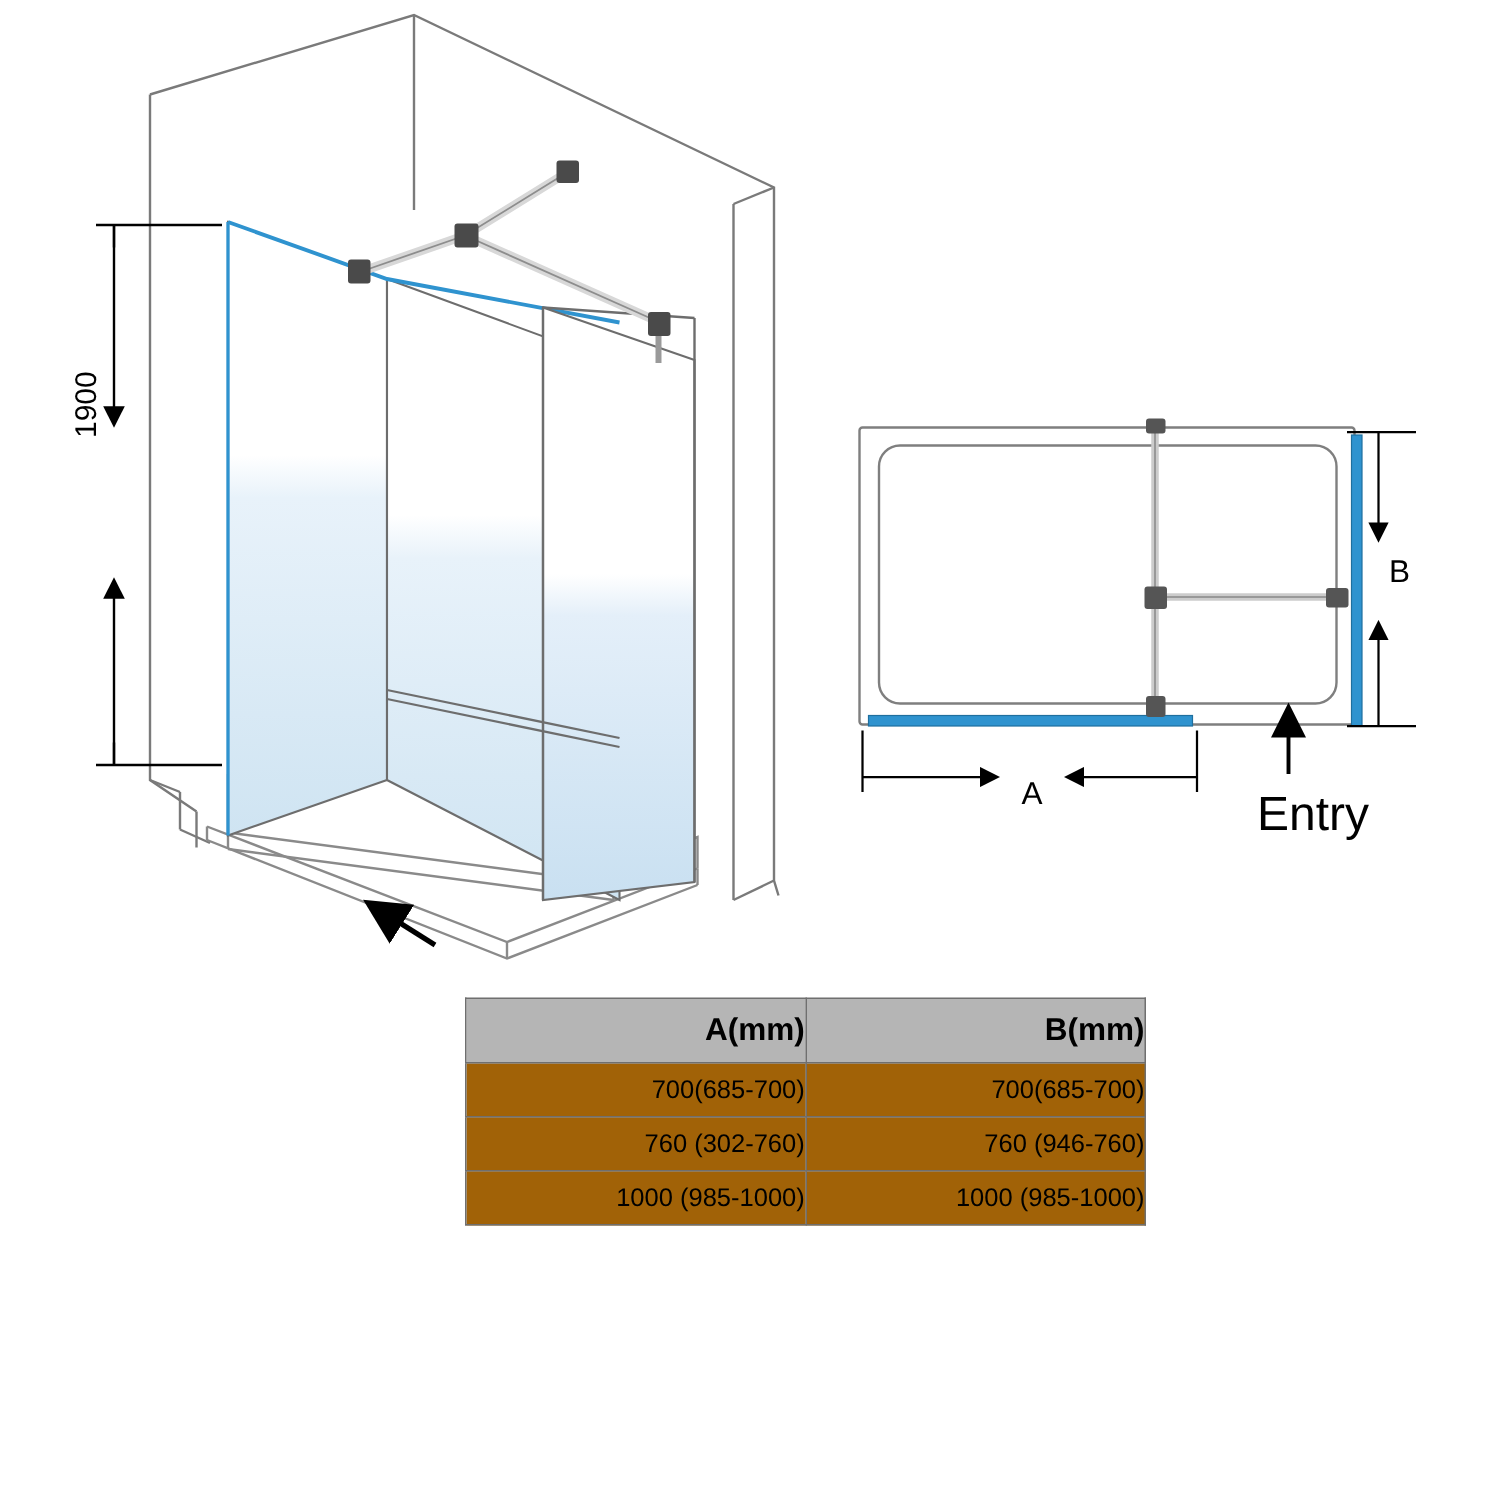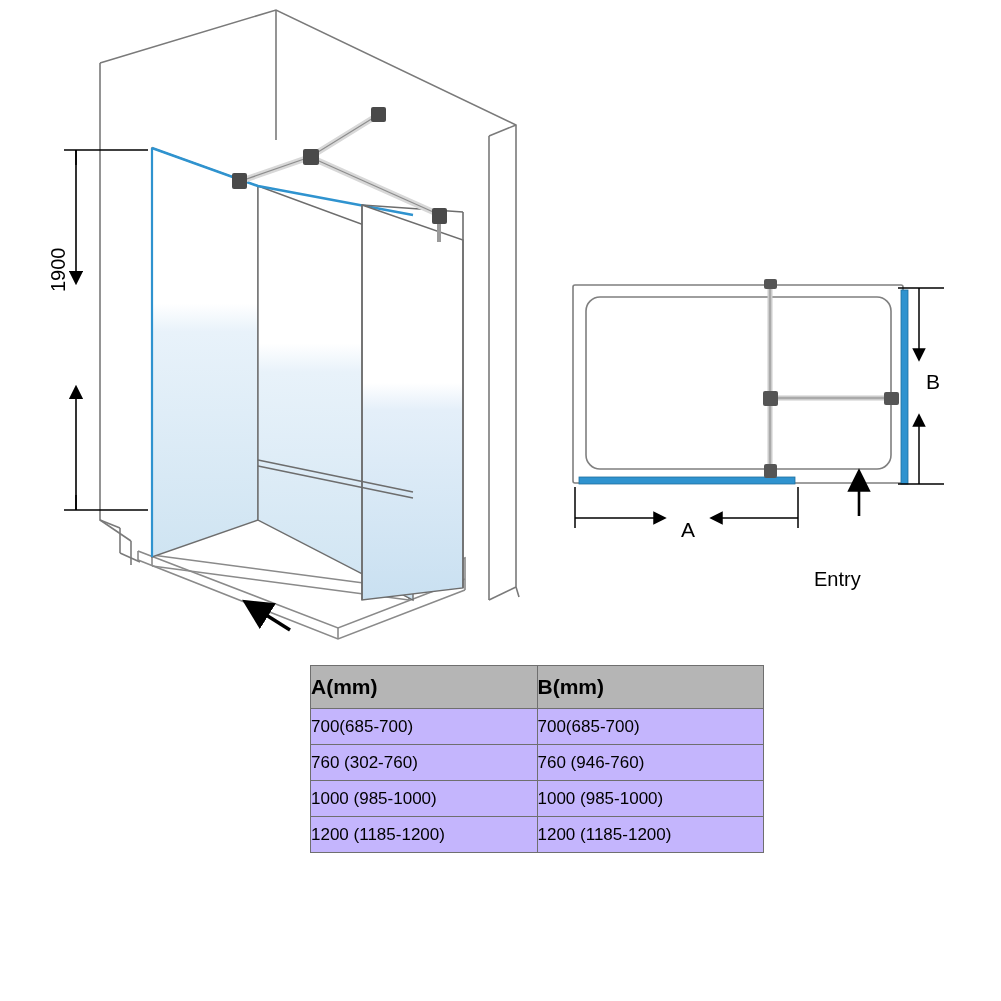--- a/index.html
+++ b/index.html
@@ -44,50 +44,49 @@
     left: 681px;
     top: 518px;
     font-size: 21px;
   }
   #label-B {
     left: 926px;
     top: 370px;
     font-size: 21px;
   }
   #label-entry {
-    left: 814px;
+    left: 838px;
     top: 524px;
-    font-size: 20px;
-    margin-top: 44px;
+    font-size: 32px;
   }
 
   
   #size-table {
     position: absolute;
     left: 310px;
     top: 665px;
     width: 454px;
     border-collapse: collapse;
     table-layout: fixed;
   }
   #size-table th, #size-table td {
     border: 1px solid #6f6f6f;
-    text-align: left;
+    text-align: right;
     font-family: "Liberation Sans", sans-serif;
     color: #000;
     padding: 0;
   }
   #size-table th {
     background: #b5b5b5;
     height: 42px;
     font-size: 21px;
     font-weight: bold;
   }
   #size-table td {
-    background: #c4b5fd;
+    background: #a16207;
     height: 35px;
     font-size: 17px;
   }
 </style>
 </head>
 <body>
 
 <div id="diagram-root">
 
   <svg class="layer" viewBox="0 0 1001 1001">
@@ -258,20 +257,16 @@
         <td>700(685-700)</td>
       </tr>
       <tr>
         <td>760 (302-760)</td>
         <td>760 (946-760)</td>
       </tr>
       <tr>
         <td>1000 (985-1000)</td>
         <td>1000 (985-1000)</td>
       </tr>
-      <tr>
-        <td>1200 (1185-1200)</td>
-        <td>1200 (1185-1200)</td>
-      </tr>
     </tbody>
   </table>
 
 </div>
 
 </body></html>

